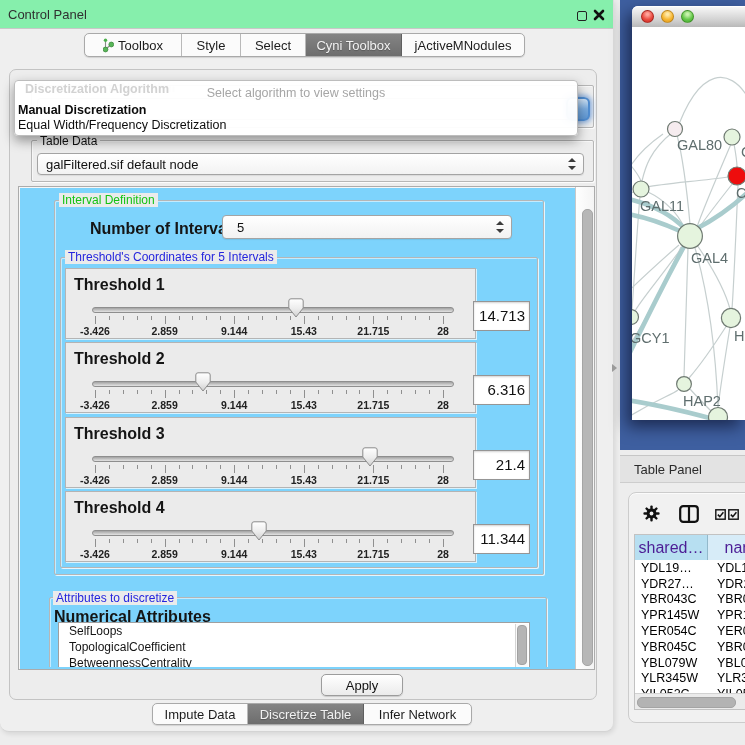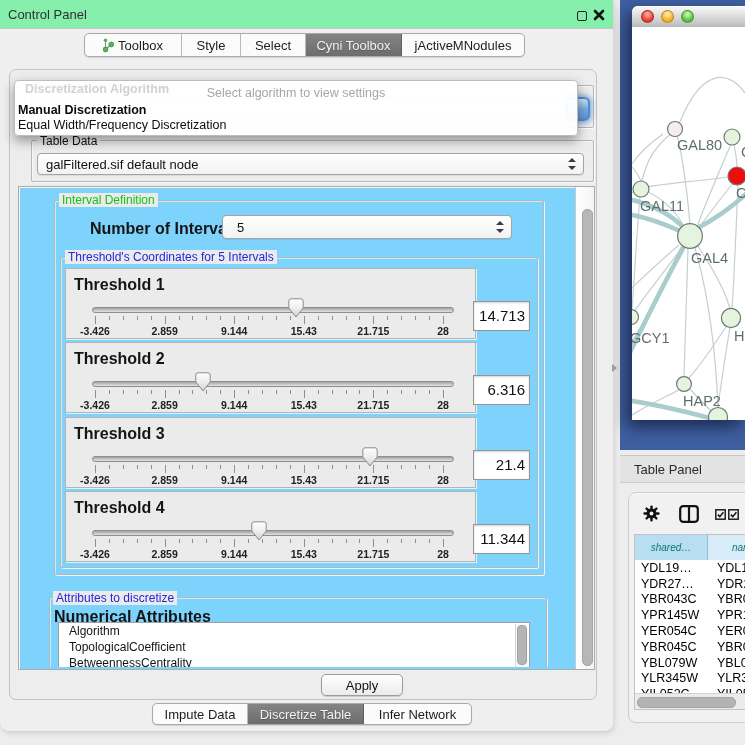--- a/index.html
+++ b/index.html
@@ -125,21 +125,21 @@
              border-top:1px solid #c6c6c6;border-bottom:1px solid #cdcdcd;}
   .tp-title{left:14px;top:6px;font-size:13px;color:#2b2b2b;}
 
   .tbl-container{left:628px;top:492px;width:130px;height:229px;background:#f1f1f1;
                  border:1px solid #cccccc;border-radius:8px;box-shadow:inset 0 1px 0 #fbfbfb;}
   .tbl-toolbar-icon{position:absolute;}
   .tbl-white{position:absolute;left:5px;top:41px;width:125px;height:174px;background:#fff;
              border:1px solid #c2c2c2;border-right:none;overflow:hidden;}
   .tbl-headrow{position:absolute;left:0;top:0;width:200px;height:25px;display:flex;}
   .th-cell{flex:none;width:73px;display:flex;align-items:center;justify-content:center;
-           font-size:10px;color:#0f766e;box-sizing:border-box;font-style:italic;}
+           font-size:16px;color:#4c1d95;box-sizing:border-box;}
   .th-cell.c1{background:#b7dff1;border-right:1px solid #93b9cb;}
   .th-cell.c2{background:#d7ecf8;}
   .tbl-row{position:absolute;left:0;width:200px;height:15.8px;display:flex;font-size:12.5px;color:#000;}
   .td1{flex:none;width:73px;padding-left:6px;box-sizing:border-box;display:flex;align-items:center;}
   .td2{flex:none;padding-left:9px;display:flex;align-items:center;}
   .hsb{position:absolute;left:0;top:158px;width:200px;height:16px;background:#ebebeb;border-top:1px solid #d2d2d2;}
   .hsb .thumb{position:absolute;left:2px;top:3px;width:97px;height:9px;border-radius:5px;
               background:#b3b3b3;border:1px solid #a4a4a4;}
 </style>
 </head>
@@ -401,21 +401,21 @@
               <div class="tfield">11.344</div>
             </div>
           </div>
 
         <div class="abs group grp-attr"></div>
         <div class="abs gtitle t-blue" style="left:34px;top:404px;">Attributes to discretize</div>
         <div class="abs lbl-bold" style="left:35px;top:421px;">Numerical Attributes</div>
 
         <div class="abs attr-list">
           <div id="attr-items">
-              <div class="attr-item" style="top: 1px;">Algorithm</div>
+              <div class="attr-item" style="top: 1px;">SelfLoops</div>
               <div class="attr-item" style="top: 17px;">TopologicalCoefficient</div>
               <div class="attr-item" style="top: 33px;">BetweennessCentrality</div>
             </div>
           <div class="lsb">
               <div class="thumb"></div>
             </div>
         </div>
 
       </div>
       <div class="vsb">

